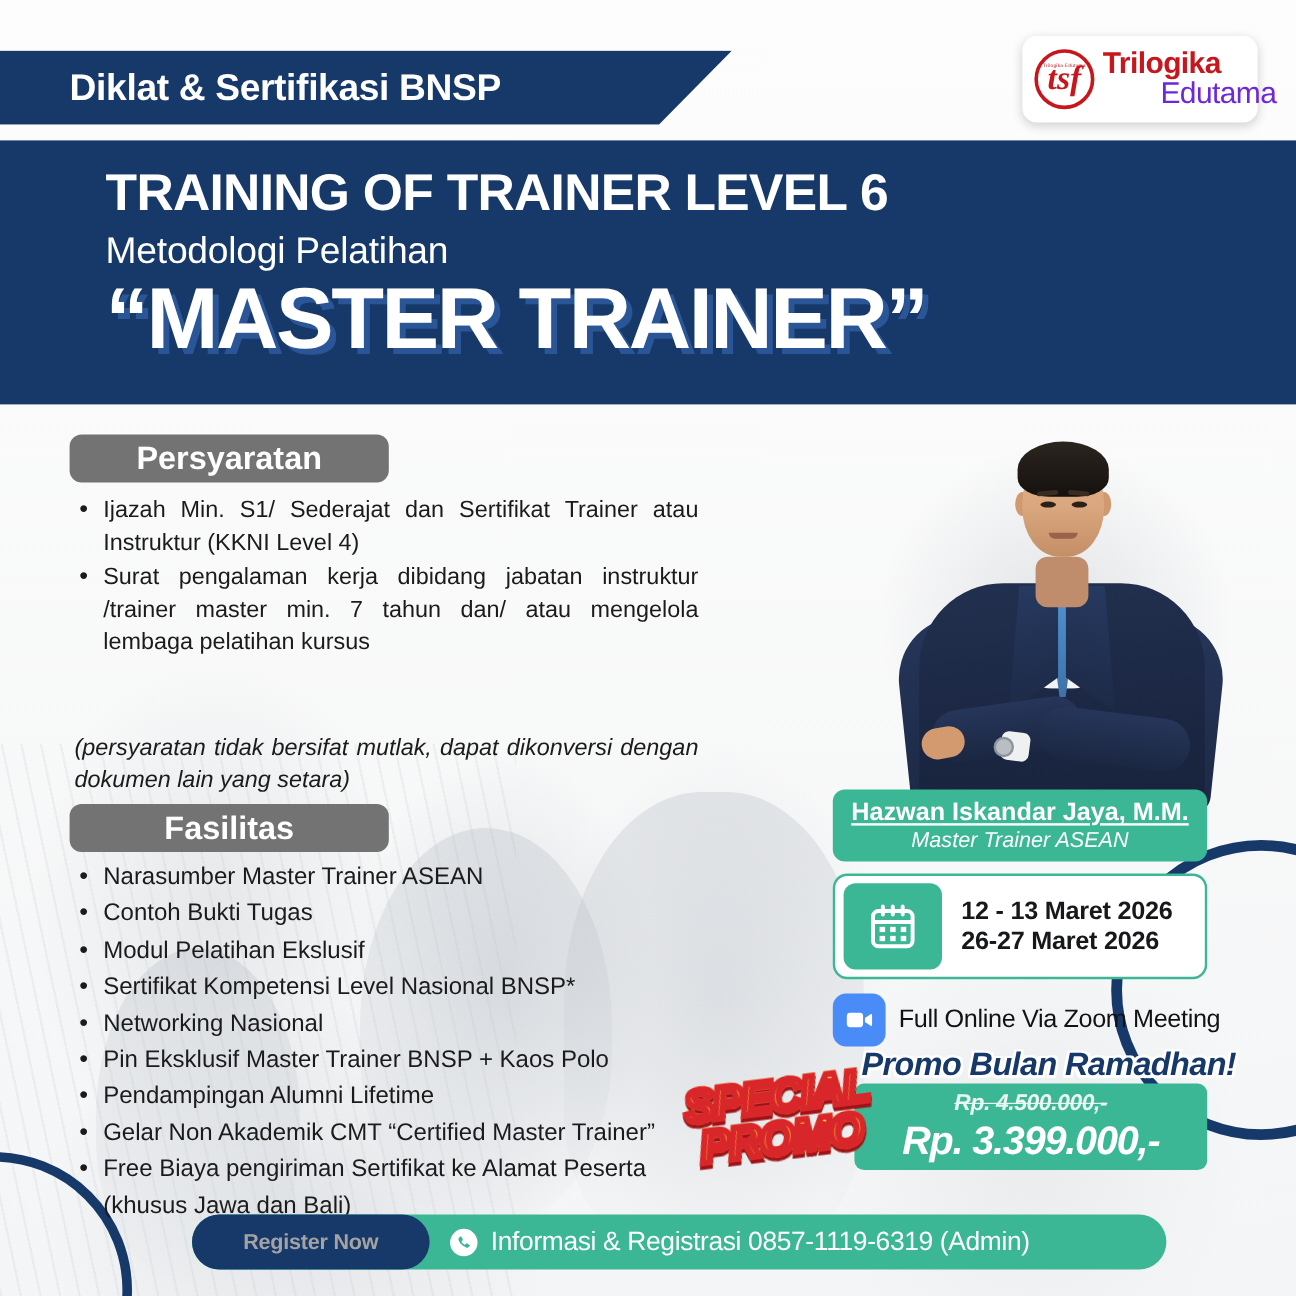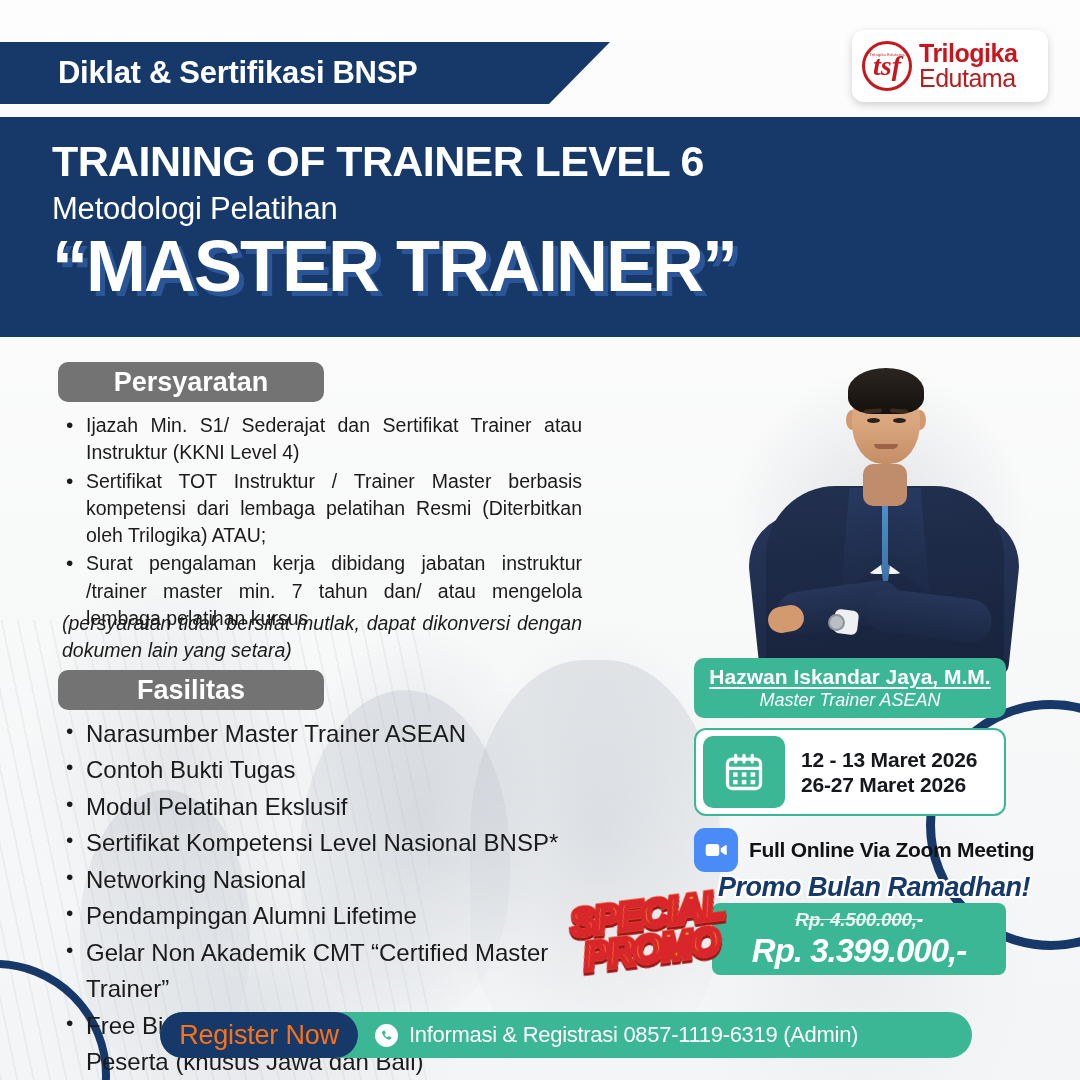--- a/index.html
+++ b/index.html
@@ -71,26 +71,26 @@
   .logo-mark .mono {
     color:#C8161D; font-size:28px; font-weight:bold;
     font-style:italic; font-family:"Liberation Serif", serif; line-height:1;
   }
   .logo-mark .tiny {
     position:absolute; top:8px; left:4px; right:4px;
     font-size:4px; color:#C8161D; text-align:center; letter-spacing:.2px;
   }
   .logo-words { display:flex; flex-direction:column; line-height:1.02; }
   .logo-l1 { color:#C8161D; font-size:25px; font-weight:bold; letter-spacing:-.5px; }
-  .logo-l2 { color:#b91c1c; font-size:25px; letter-spacing:-.5px; }
+  .logo-l2 { color:#6d28d9; font-size:25px; letter-spacing:-.5px;margin-left:48px; }
 
   
   .title-block {
     position:absolute; left:0; top:117px; width:1080px; height:220px;
-    background:#17396A; z-index:3; padding:22px 0 0 52px;
+    background:#17396A; z-index:3; padding:22px 0 0 88px;
   }
   .t-line1 {
     color:#fff; font-size:43px; font-weight:bold; letter-spacing:-.6px; line-height:1.05;
   }
   .t-line2 {
     color:#fff; font-size:31px; font-weight:400; margin-top:7px; letter-spacing:-.2px;
   }
   .t-line3 {
     color:#fff; font-size:72px; font-weight:bold; letter-spacing:-2px;
     margin-top:2px; line-height:1.04;
@@ -198,21 +198,21 @@
     position:absolute; left:62px; top:610px; width:520px; z-index:4;
     font-size:19.5px; font-style:italic; color:#1B1B1B; line-height:1.40;
     text-align:justify; text-justify:inter-word;
   }
 
   .fac-list {
     position:absolute; left:62px; top:716px; width:540px; z-index:4; list-style:none;
   }
   .fac-list li {
     position:relative; padding-left:24px;
-    font-size:24px; color:#1B1B1B; line-height:1.52;
+    font-size:20px; color:#1B1B1B; line-height:1.52;
   }
   .fac-list li::before {
     content:"•"; position:absolute; left:4px; top:-1px; font-size:21px; color:#1B1B1B;
   }
 
   
   .name-card {
     position:absolute; left:694px; top:658px; width:312px; height:60px;
     background:#3CB795; border-radius:10px; z-index:5;
     display:flex; flex-direction:column; align-items:center; justify-content:center; gap:1px;
@@ -238,21 +238,21 @@
 
   
   .zoom-row {
     position:absolute; left:694px; top:828px; z-index:5;
     display:flex; align-items:center; gap:11px;
   }
   .zoom-icon {
     width:44px; height:44px; border-radius:11px;
     background:#4A8CF7; display:flex; align-items:center; justify-content:center; flex:0 0 auto;
   }
-  .zoom-text { font-size:21px; font-weight:bold; color:#101214; letter-spacing:-.3px; }
+  .zoom-text { font-size:21px; font-weight:normal; color:#101214; letter-spacing:-.3px; }
 
   
   .promo-title {
     position:absolute; left:718px; top:872px; z-index:6;
     font-size:27px; font-weight:bold; font-style:italic; color:#17396A;
     letter-spacing:-.5px;
     text-shadow:
       -2px -2px 0 #fff, 2px -2px 0 #fff, -2px 2px 0 #fff, 2px 2px 0 #fff,
       0 -2px 0 #fff, 0 2px 0 #fff, -2px 0 0 #fff, 2px 0 0 #fff;
   }
@@ -284,21 +284,21 @@
 
   
   .cta-bar {
     position:absolute; left:160px; top:1012px; width:812px; height:46px;
     background:#3CB795; border-radius:23px; z-index:6;
     display:flex; align-items:center;
   }
   .cta-btn {
     width:198px; height:46px; background:#17396A; border-radius:23px;
     display:flex; align-items:center; justify-content:center; flex:0 0 auto;
-    color:#f97316; font-size:27px; font-weight:normal; letter-spacing:-.2px;
+    color:#a3a3a3; font-size:18px; font-weight:bold; letter-spacing:-.2px;
   }
   .cta-info { display:flex; align-items:center; gap:10px; padding-left:16px; }
   .cta-phone-icon { width:25px; height:25px; flex:0 0 auto; }
   .cta-text { color:#fff; font-size:22px; letter-spacing:-.3px; }
 </style>
 </head>
 <body>
 
 <div class="bg-wash"></div>
 <div class="bg-streaks"></div>
@@ -351,32 +351,32 @@
   <div class="p-armL"></div>
   <div class="p-armR"></div>
   <div class="p-handL"></div>
   <div class="p-cuff"></div>
   <div class="p-watch"></div>
 </div>
 
 <div class="sec-badge badge-persyaratan">Persyaratan</div>
 <ul class="req-list">
   <li>Ijazah Min. S1/ Sederajat dan Sertifikat Trainer atau Instruktur (KKNI Level 4)</li>
-  <li>Sertifikat TOT Instruktur / Trainer Master berbasis kompetensi dari lembaga pelatihan Resmi (Diterbitkan oleh Trilogika) ATAU;</li>
   <li>Surat pengalaman kerja dibidang jabatan instruktur /trainer master min. 7 tahun dan/ atau mengelola lembaga pelatihan kursus</li>
 </ul>
 <div class="req-note">(persyaratan tidak bersifat mutlak, dapat dikonversi dengan dokumen lain yang setara)</div>
 
 <div class="sec-badge badge-fasilitas">Fasilitas</div>
 <ul class="fac-list">
   <li>Narasumber Master Trainer ASEAN</li>
   <li>Contoh Bukti Tugas</li>
   <li>Modul Pelatihan Ekslusif</li>
   <li>Sertifikat Kompetensi Level Nasional BNSP*</li>
   <li>Networking Nasional</li>
+  <li>Pin Eksklusif Master Trainer BNSP + Kaos Polo</li>
   <li>Pendampingan Alumni Lifetime</li>
   <li>Gelar Non Akademik CMT “Certified Master Trainer”</li>
   <li>Free Biaya pengiriman Sertifikat ke Alamat Peserta (khusus Jawa dan Bali)</li>
 </ul>
 
 <div class="name-card">
   <div class="name-main">Hazwan Iskandar Jaya, M.M.</div>
   <div class="name-sub">Master Trainer ASEAN</div>
 </div>
 

